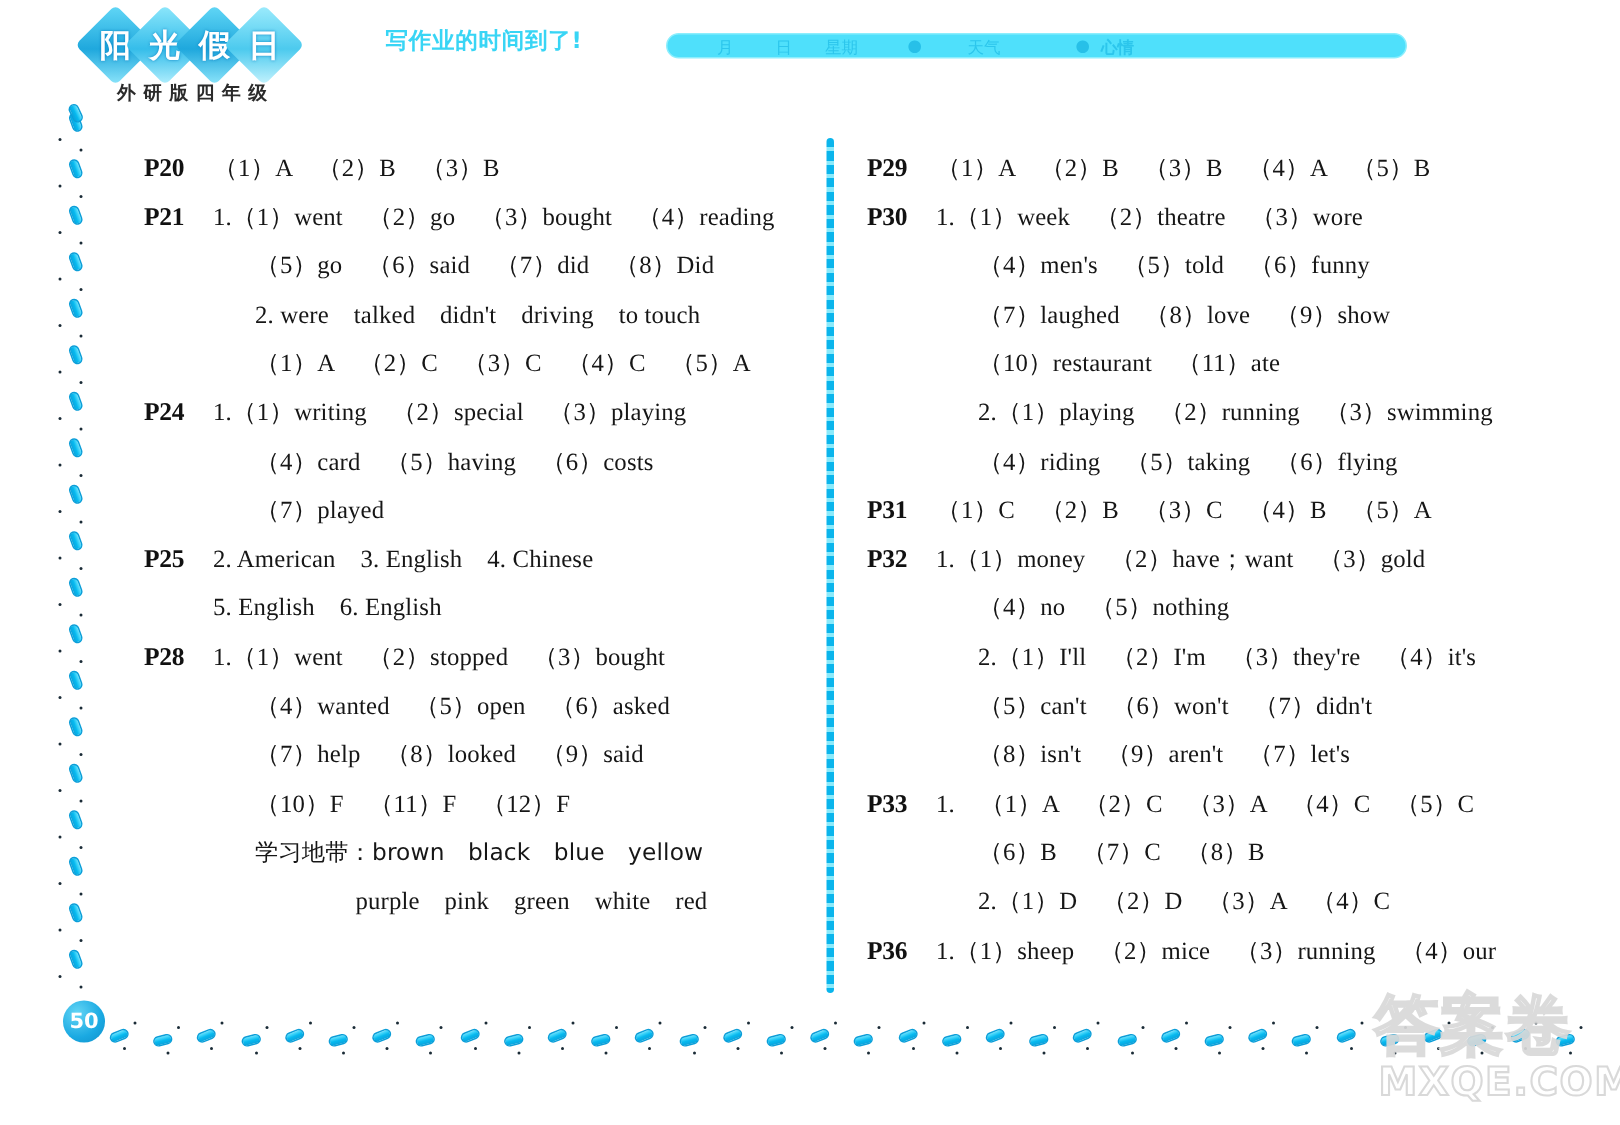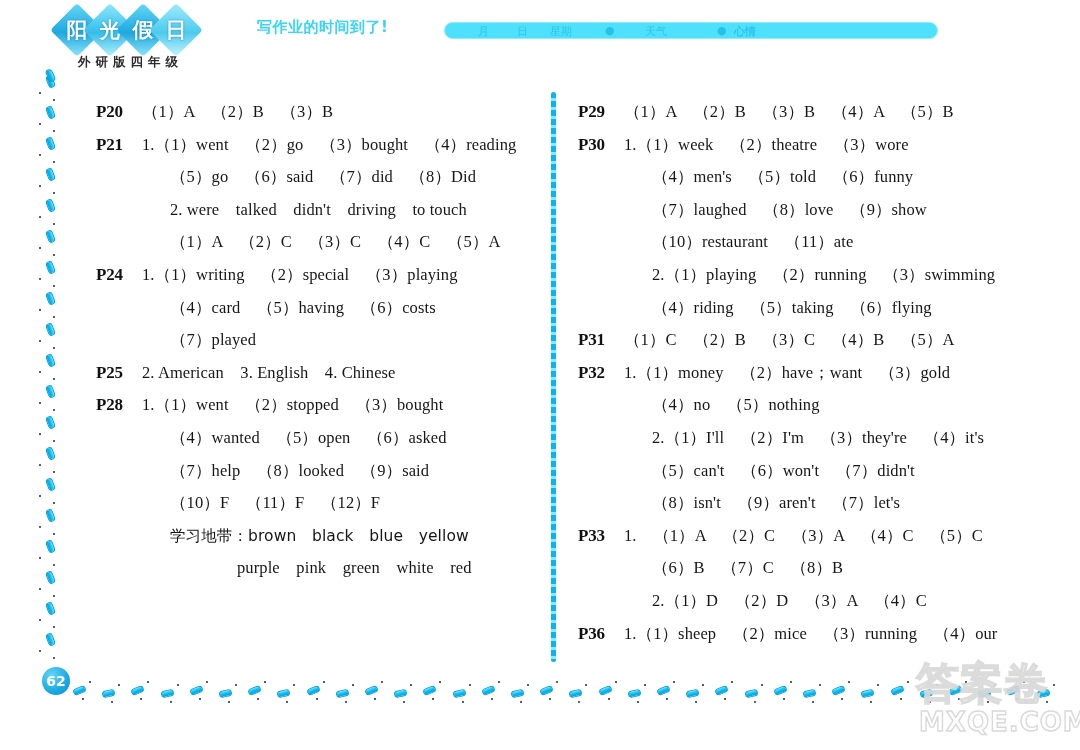--- a/index.html
+++ b/index.html
@@ -452,20 +452,24 @@
       </div>
       <div class="ans-row">
         <div class="pnum"></div>
         <div class="ans-text indent-2">（7）played</div>
       </div>
       <div class="ans-row">
         <div class="pnum">P25</div>
         <div class="ans-text indent-1">2. American　3. English　4. Chinese</div>
       </div>
       <div class="ans-row">
+        <div class="pnum"></div>
+        <div class="ans-text indent-1">5. English　6. English</div>
+      </div>
+      <div class="ans-row">
         <div class="pnum">P28</div>
         <div class="ans-text indent-1">1.（1）went　（2）stopped　（3）bought</div>
       </div>
       <div class="ans-row">
         <div class="pnum"></div>
         <div class="ans-text indent-2">（4）wanted　（5）open　（6）asked</div>
       </div>
       <div class="ans-row">
         <div class="pnum"></div>
         <div class="ans-text indent-2">（7）help　（8）looked　（9）said</div>
@@ -547,20 +551,20 @@
       <div class="ans-row">
         <div class="pnum"></div>
         <div class="ans-text indent-2">2.（1）D　（2）D　（3）A　（4）C</div>
       </div>
       <div class="ans-row">
         <div class="pnum">P36</div>
         <div class="ans-text indent-1">1.（1）sheep　（2）mice　（3）running　（4）our</div>
       </div>
     </div>
 
-  <div id="page-number">62</div>
+  <div id="page-number">50</div>
 
   <div id="watermark">
     <div id="wm-cn">答案卷</div>
     <div id="wm-en">MXQE.COM</div>
   </div>
 
 </div>
 
 </body></html>

